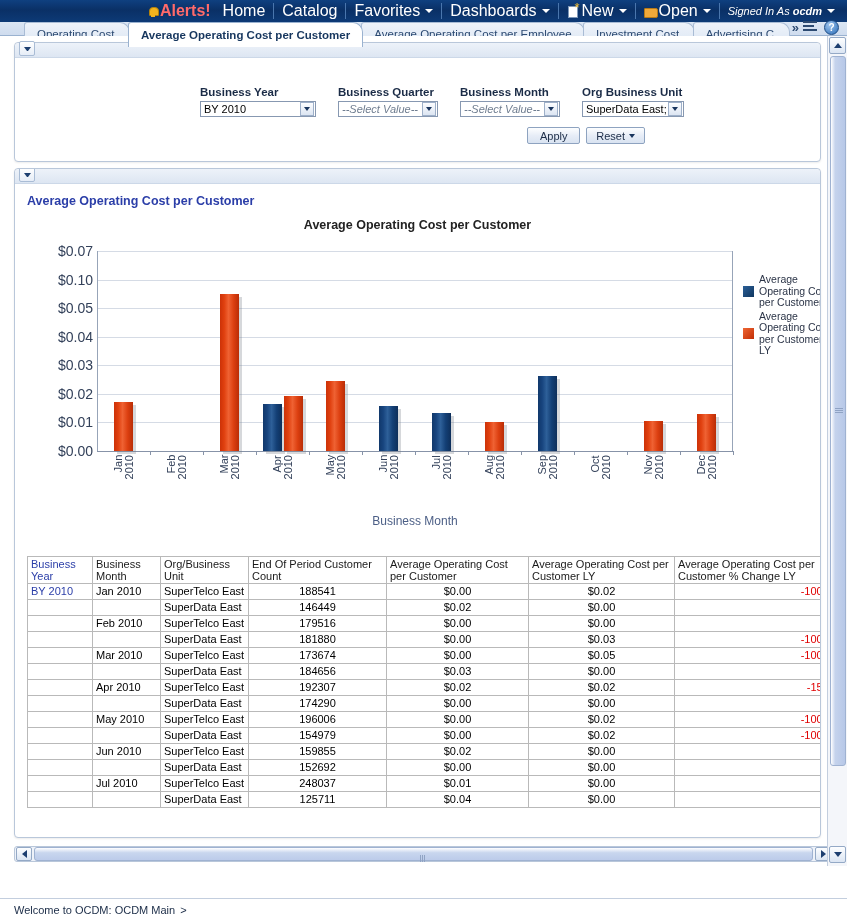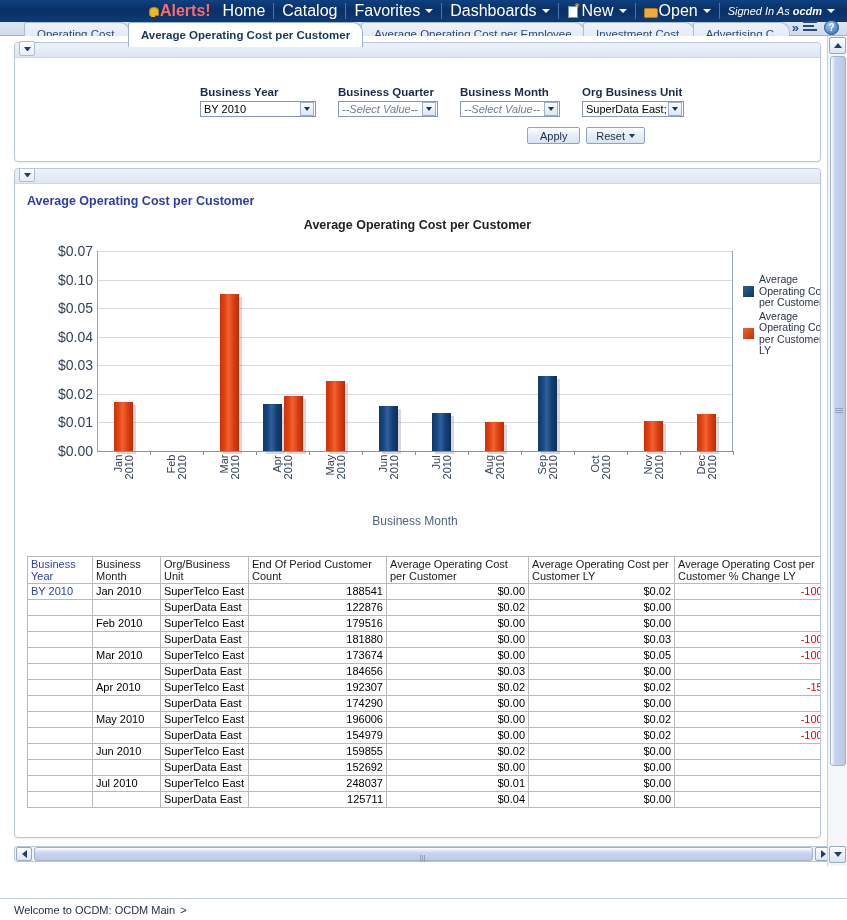--- a/index.html
+++ b/index.html
@@ -327,21 +327,21 @@
   table.rpt { border-collapse: collapse; width: 800px; font-size:11px; table-layout:fixed;}
   table.rpt th, table.rpt td {
     border: 1px solid #b9b9b9; padding: 1px 3px; vertical-align: top;
     height:16px;
   }
   table.rpt th {
     background:#ffffff; color:#2b3ea8; font-weight:normal; text-align:left;
     line-height:12px;
   }
   table.rpt th.dark { color:#1a1a1a; }
-  td.num { text-align:right;margin-left:48px; }
+  td.num { text-align:center;margin-left:48px; }
   td.neg { text-align:right; color:#e00000; }
   td.by { color:#2b3ea8; }
   .c1{width:65px;} .c2{width:68px;} .c3{width:88px;}
   .c4{width:138px;} .c5{width:142px;} .c6{width:146px;} .c7{width:167px;}
 
   
   .hscroll-area {
     position:absolute; left:0; bottom: 0px; width: 847px; height:22px;
     background:#fff;
   }
@@ -664,21 +664,21 @@
                 <td class="">SuperTelco East</td>
                 <td class="num">188541</td>
                 <td class="num">$0.00</td>
                 <td class="num">$0.02</td>
                 <td class="neg">-100.00</td>
               </tr>
               <tr>
                 <td class="by"></td>
                 <td class=""></td>
                 <td class="">SuperData East</td>
-                <td class="num">122876</td>
+                <td class="num">146449</td>
                 <td class="num">$0.02</td>
                 <td class="num">$0.00</td>
                 <td class="neg"></td>
               </tr>
               <tr>
                 <td class="by"></td>
                 <td class="">Feb 2010</td>
                 <td class="">SuperTelco East</td>
                 <td class="num">179516</td>
                 <td class="num">$0.00</td>

